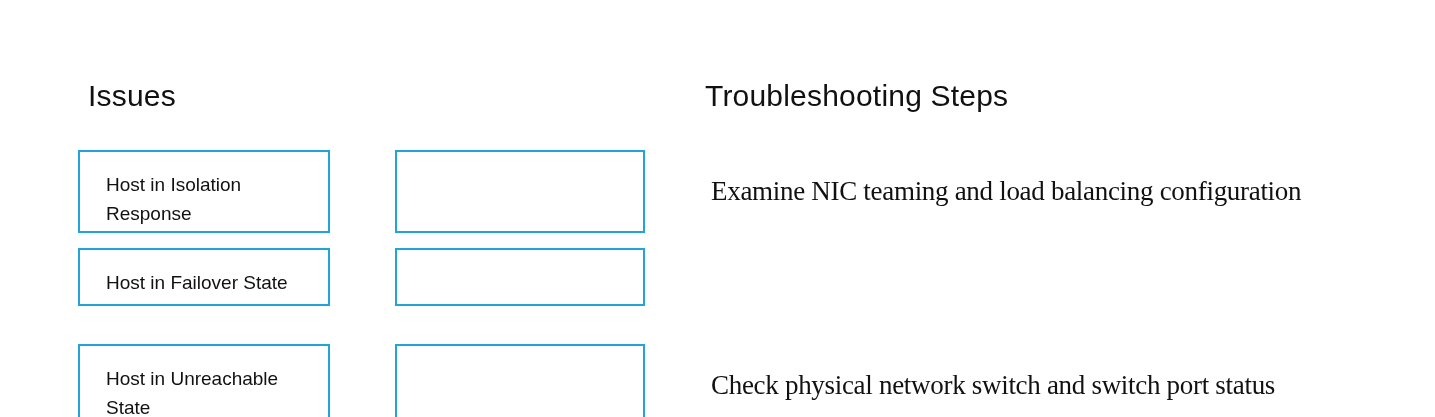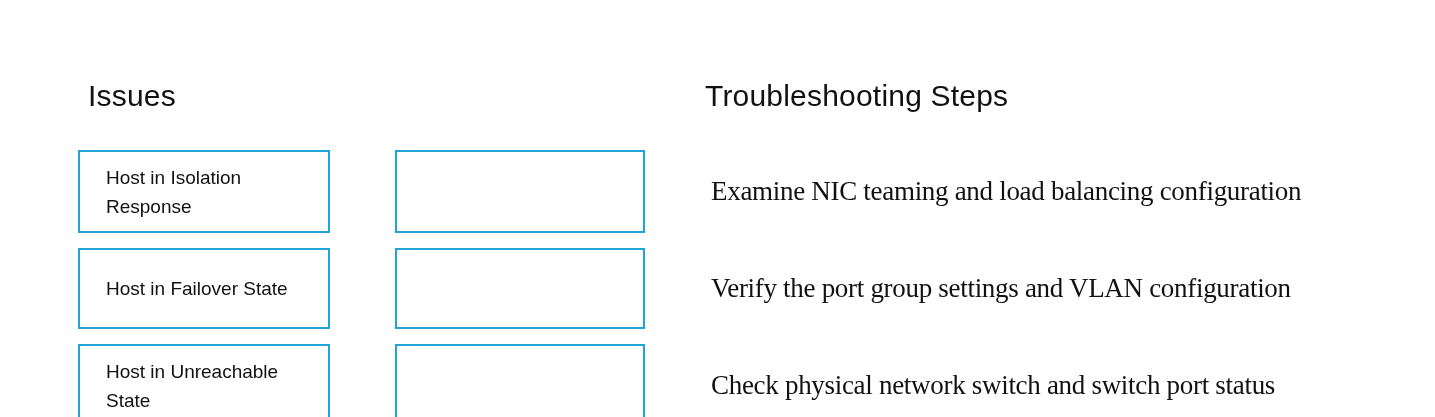--- a/index.html
+++ b/index.html
@@ -24,27 +24,26 @@
   }
   #issues-heading { left: 40px; }
   #steps-heading { left: 657px; text-align: right; }
 
   .issue-box, .drop-box {
     position: absolute;
     width: 252px;
     background: #ffffff;
     border: 2px solid #21A4D8;
     display: flex;
-    align-items: center;
   }
   .issue-box { left: 30px; padding: 6px 14px; }
   .drop-box  { left: 347px; width: 250px; }
 
   .row1 { top: 102px; height: 83px; }
-  .row2 { top: 200px; height: 81px; }
+  .row2 { top: 200px; height: 58px; }
   .row3 { top: 296px; height: 83px; }
 
   .issue-label {
     font-size: 19px;
     line-height: 29px;
     color: #111111;
   }
 
   .step-text {
     position: absolute;
@@ -74,21 +73,20 @@
     <span class="issue-label"></span>
   </div>
   <div class="step-text row1">Examine NIC teaming and load balancing configuration</div>
 
   <div class="issue-box row2">
     <span class="issue-label">Host in Failover State</span>
   </div>
   <div class="drop-box row2">
     <span class="issue-label"></span>
   </div>
-  <div class="step-text row2">Verify the port group settings and VLAN configuration</div>
 
   <div class="issue-box row3">
     <span class="issue-label">Host in Unreachable State</span>
   </div>
   <div class="drop-box row3">
     <span class="issue-label"></span>
   </div>
   <div class="step-text row3">Check physical network switch and switch port status</div>
 
 </div>

